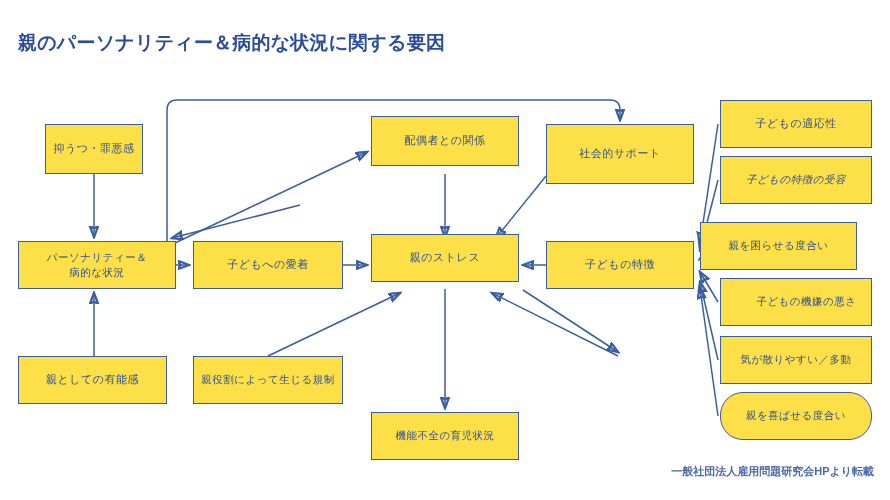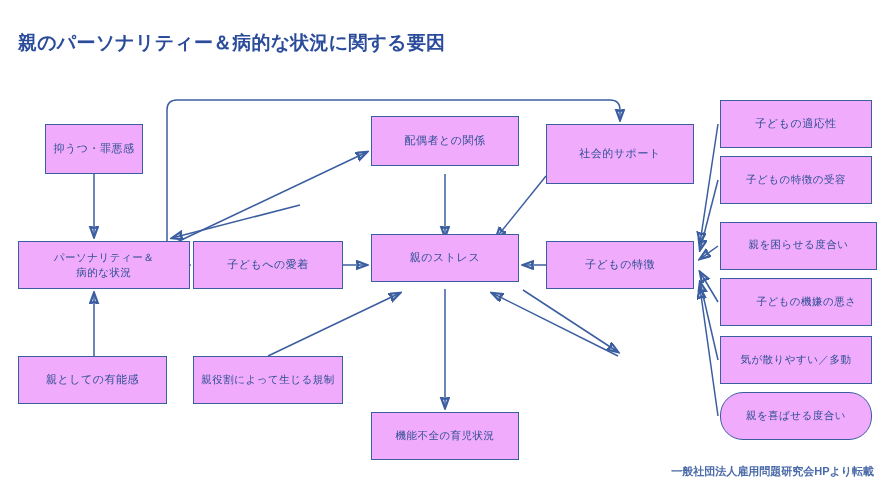--- a/index.html
+++ b/index.html
@@ -34,21 +34,21 @@
     top: 464px;
     font-size: 11px;
     font-weight: bold;
     color: #4a6aa8;
     white-space: nowrap;
   }
   .node {
     position: absolute;
     box-sizing: border-box;
     border: 1.6px solid #3b5ea0;
-    background: #f0abfc;
+    background: #fde047;
     color: #2d4e93;
     display: flex;
     align-items: center;
     justify-content: center;
     text-align: center;
     font-size: 11px;
     line-height: 1.45;
     letter-spacing: 0.5px;
     z-index: 2;
   }
@@ -112,30 +112,30 @@
 
     <line x1="718" y1="124" x2="700" y2="243" marker-end="url(#arrow)"></line>
     <line x1="718" y1="180" x2="700" y2="250" marker-end="url(#arrow)"></line>
     <line x1="718" y1="246" x2="700" y2="259" marker-end="url(#arrow)"></line>
     <line x1="718" y1="302" x2="700" y2="272" marker-end="url(#arrow)"></line>
     <line x1="718" y1="360" x2="700" y2="282" marker-end="url(#arrow)"></line>
     <line x1="718" y1="416" x2="700" y2="288" marker-end="url(#arrow)"></line>
   </svg>
 
   <div class="node" style="left: 45px; top: 124px; width: 98px; height: 50px;">抑うつ・罪悪感</div>
-  <div class="node small" style="left: 18px; top: 241px; width: 172px; height: 48px;">パーソナリティー＆<br>病的な状況</div>
+  <div class="node small" style="left: 18px; top: 241px; width: 158px; height: 48px;">パーソナリティー＆<br>病的な状況</div>
   <div class="node" style="left: 18px; top: 356px; width: 149px; height: 48px;">親としての有能感</div>
   <div class="node small" style="left: 193px; top: 356px; width: 150px; height: 48px;">親役割によって生じる規制</div>
   <div class="node" style="left: 193px; top: 241px; width: 150px; height: 48px;">子どもへの愛着</div>
   <div class="node" style="left: 371px; top: 116px; width: 148px; height: 50px;">配偶者との関係</div>
   <div class="node" style="left: 371px; top: 234px; width: 148px; height: 48px;">親のストレス</div>
   <div class="node small" style="left: 371px; top: 412px; width: 148px; height: 48px;">機能不全の育児状況</div>
   <div class="node" style="left: 546px; top: 124px; width: 148px; height: 60px;">社会的サポート</div>
   <div class="node" style="left: 546px; top: 241px; width: 148px; height: 48px;">子どもの特徴</div>
   <div class="node" style="left: 720px; top: 100px; width: 152px; height: 48px;">子どもの適応性</div>
-  <div class="node small" style="left: 720px; top: 156px; width: 152px; height: 48px;">子どもの特徴の受容</div>
-  <div class="node small" style="left: 720px; top: 222px; width: 157px; height: 48px; font-family: Liberation Mono, monospace;">親を困らせる度合い</div>
+  <div class="node small" style="left: 720px; top: 156px; width: 152px; height: 48px; font-style: italic;">子どもの特徴の受容</div>
+  <div class="node small" style="left: 700px; top: 222px; width: 157px; height: 48px;">親を困らせる度合い</div>
   <div class="node small" style="left: 720px; top: 278px; width: 152px; height: 48px; padding-left: 21px;">子どもの機嫌の悪さ</div>
   <div class="node small" style="left: 720px; top: 336px; width: 152px; height: 48px;">気が散りやすい／多動</div>
   <div class="node small" style="left: 720px; top: 392px; width: 152px; height: 48px; border-radius: 23px;">親を喜ばせる度合い</div>
 
   <div id="footer">一般社団法人雇用問題研究会HPより転載</div>
 </div>
 
 </body></html>

